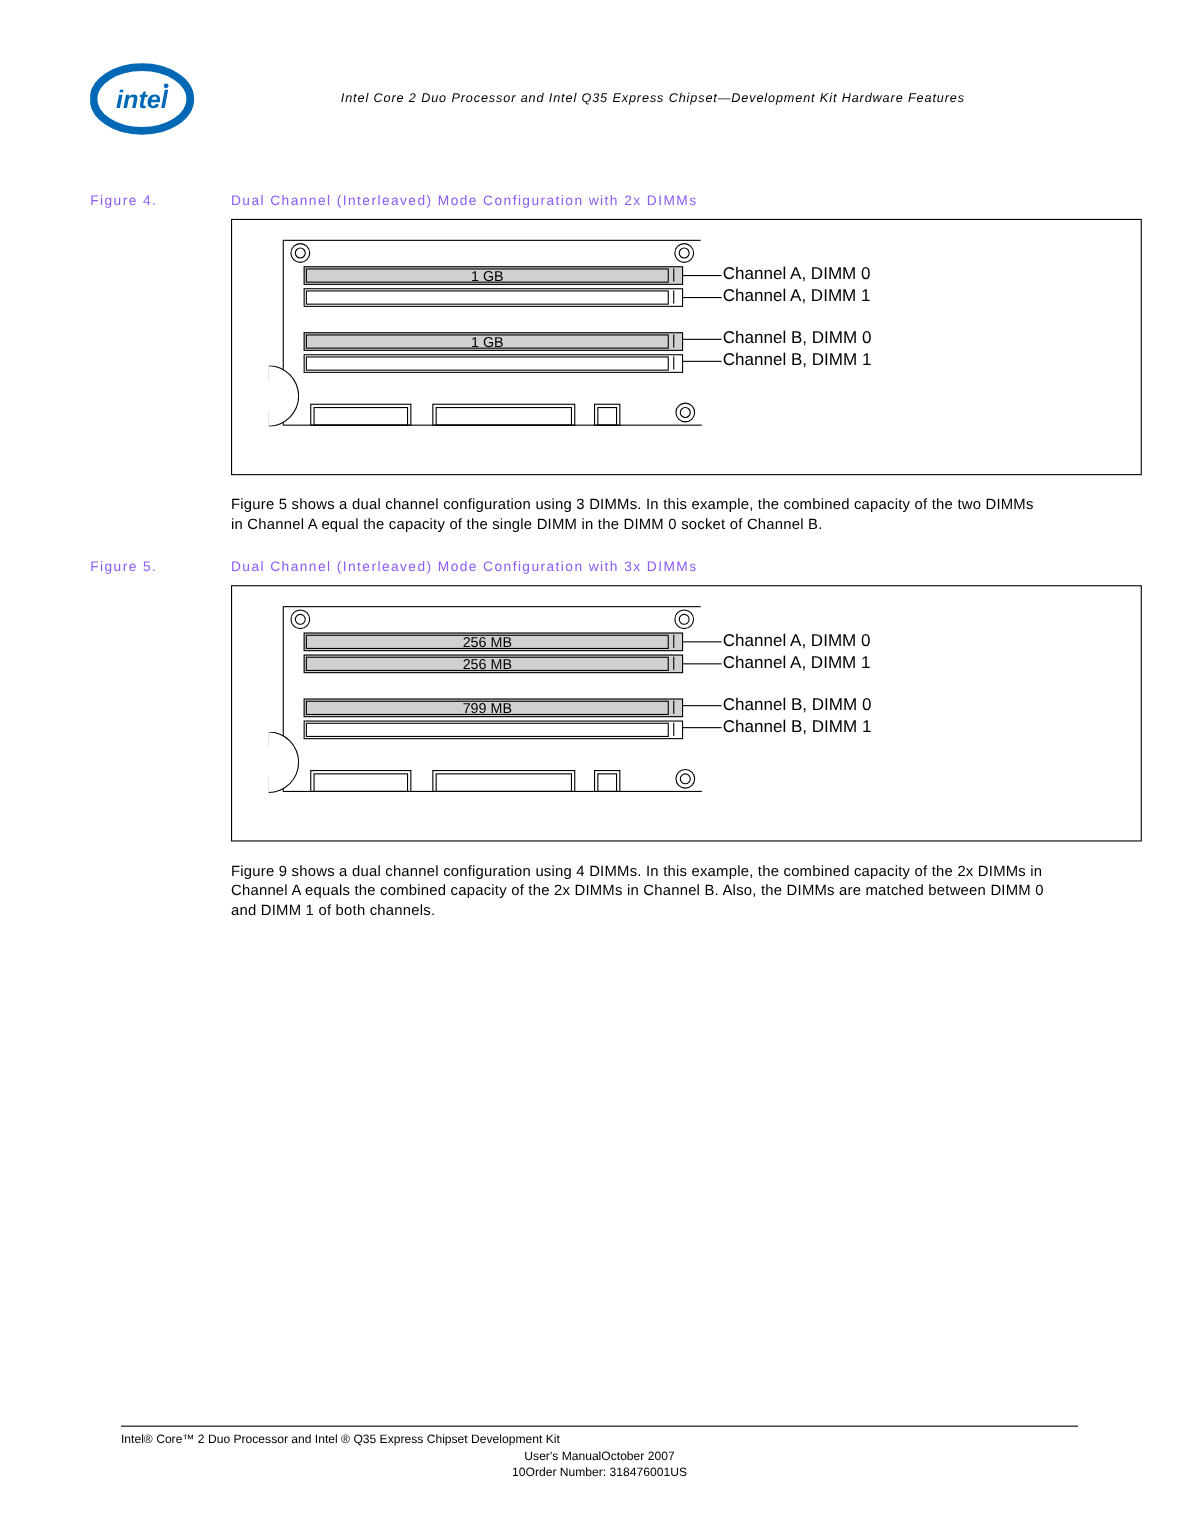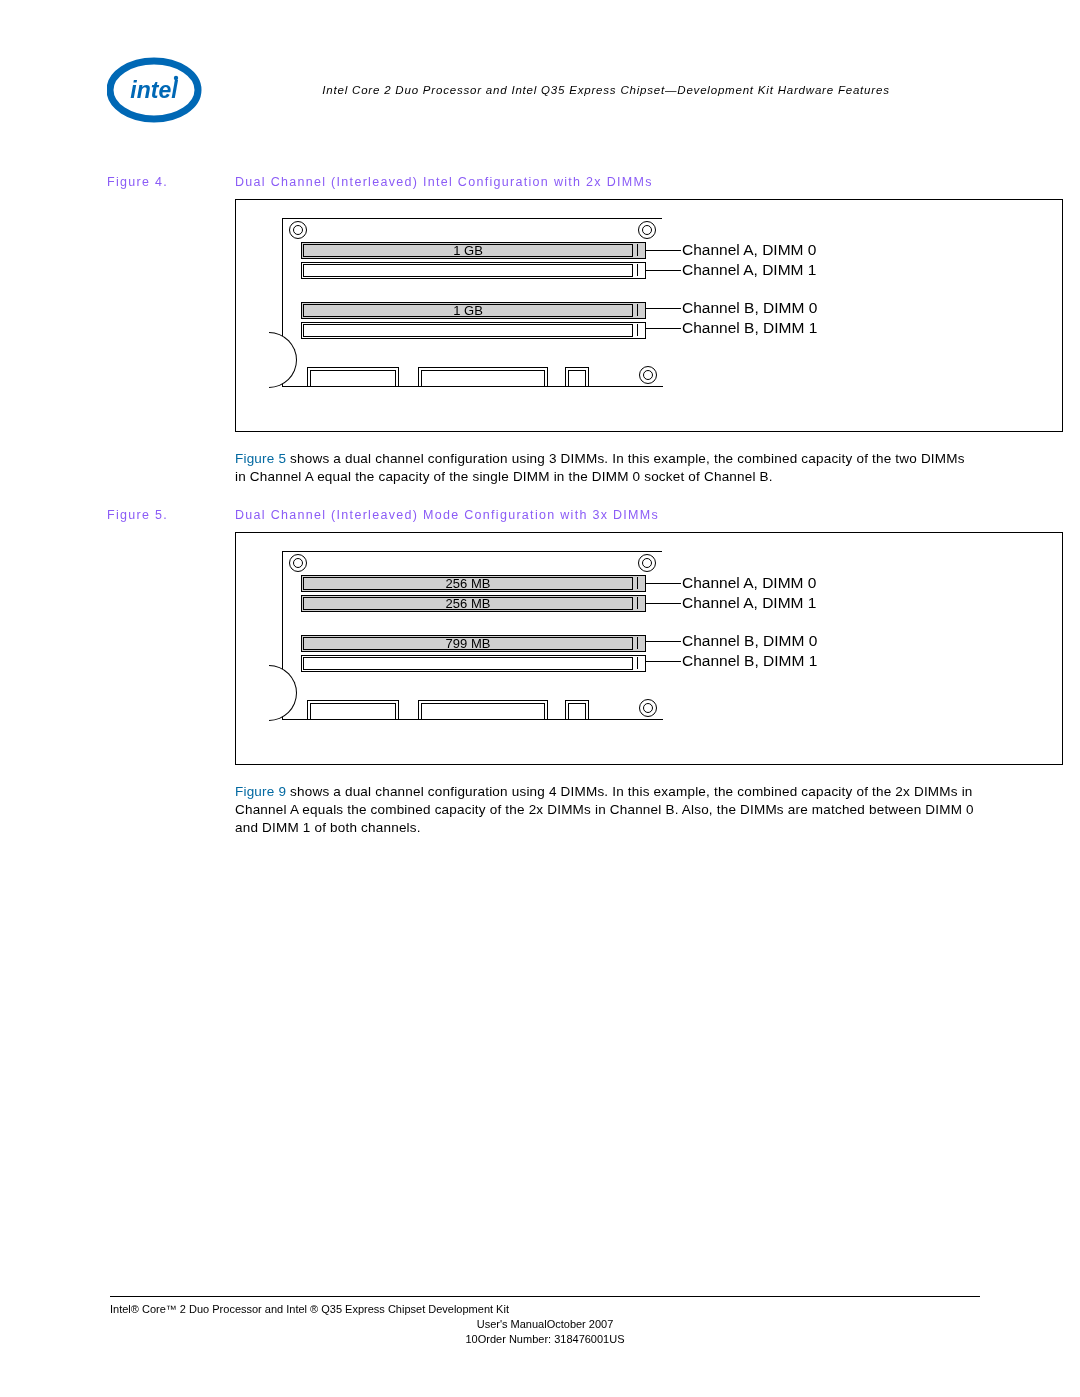--- a/index.html
+++ b/index.html
@@ -5,21 +5,21 @@
   * { box-sizing: border-box; margin: 0; padding: 0; }
   body {
     font-family: Verdana, Arial, sans-serif;
     background: #fff;
     width: 1080px;
     height: 1397px;
     position: relative;
     color: #000;
   }
   .page {
-    padding: 55px 100px 40px 107px;
+    padding: 55px 100px 40px 82px;
     width: 100%;
     height: 100%;
     position: relative;
   }
   .header-row {
     display: flex;
     align-items: center;
     margin-bottom: 50px;
   }
   .logo {
@@ -168,21 +168,21 @@
     background: #000;
   }
   .para {
     margin-left: 128px;
     font-size: 13.5px;
     line-height: 18px;
     margin-bottom: 22px;
     letter-spacing: 0.2px;
     width: 740px;
   }
-  .para .figref { color: #0369a1; }
+  .para .figref { color: #000000; }
   .footer {
     position: absolute;
     bottom: 50px;
     left: 110px;
     right: 100px;
     font-size: 11px;
   }
   .footer-line {
     border-top: 1px solid #000;
     margin-bottom: 6px;
@@ -204,21 +204,21 @@
         <ellipse cx="47" cy="35" rx="44" ry="29" fill="none" stroke="#0068b5" stroke-width="7"></ellipse>
         <text x="47" y="43" text-anchor="middle" font-family="Arial" font-size="23" font-weight="bold" fill="#0068b5" font-style="italic">intel</text>
         <circle cx="69" cy="23" r="2.2" fill="#0068b5"></circle>
       </svg>
     </div>
     <div class="header-text">Intel Core 2 Duo Processor and Intel Q35 Express Chipset—Development Kit Hardware Features</div>
   </div>
 
   <div class="caption-row">
     <div class="caption-left">Figure 4.</div>
-    <div>Dual Channel (Interleaved) Intel Configuration with 2x DIMMs</div>
+    <div>Dual Channel (Interleaved) Mode Configuration with 2x DIMMs</div>
   </div>
 
   <div class="diagram-wrap">
     <div class="diagram-border">
       <div class="board">
         <div class="board-outline">
           <div class="top-edge">
             <div class="screw tl"></div>
             <div class="screw tr"></div>
           </div>

